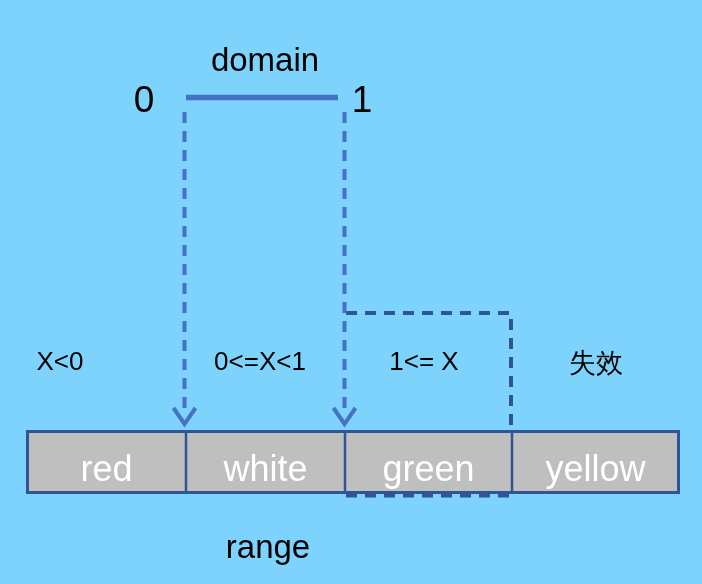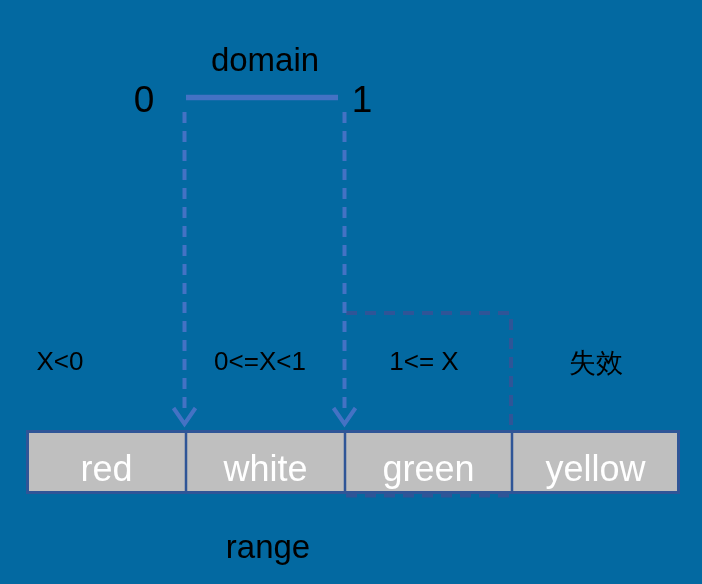--- a/index.html
+++ b/index.html
@@ -4,21 +4,21 @@
 <style>
   html, body {
     margin: 0;
     padding: 0;
     background: #ffffff;
   }
   #stage {
     position: relative;
     width: 702px;
     height: 584px;
-    background: #0369a1;
+    background: #7dd3fc;
     overflow: hidden;
   }
   svg text {
     font-family: "Liberation Sans", "DejaVu Sans", sans-serif;
   }
   .title-text   { font-size: 33px; fill: #000000; }
   .tick-text    { font-size: 37px; fill: #000000; }
   .cond-text    { font-size: 26px; fill: #000000; }
   .cond-text-cjk{ font-size: 27px; fill: #000000; }
   .cell-text    { font-size: 36px; fill: #ffffff; }

